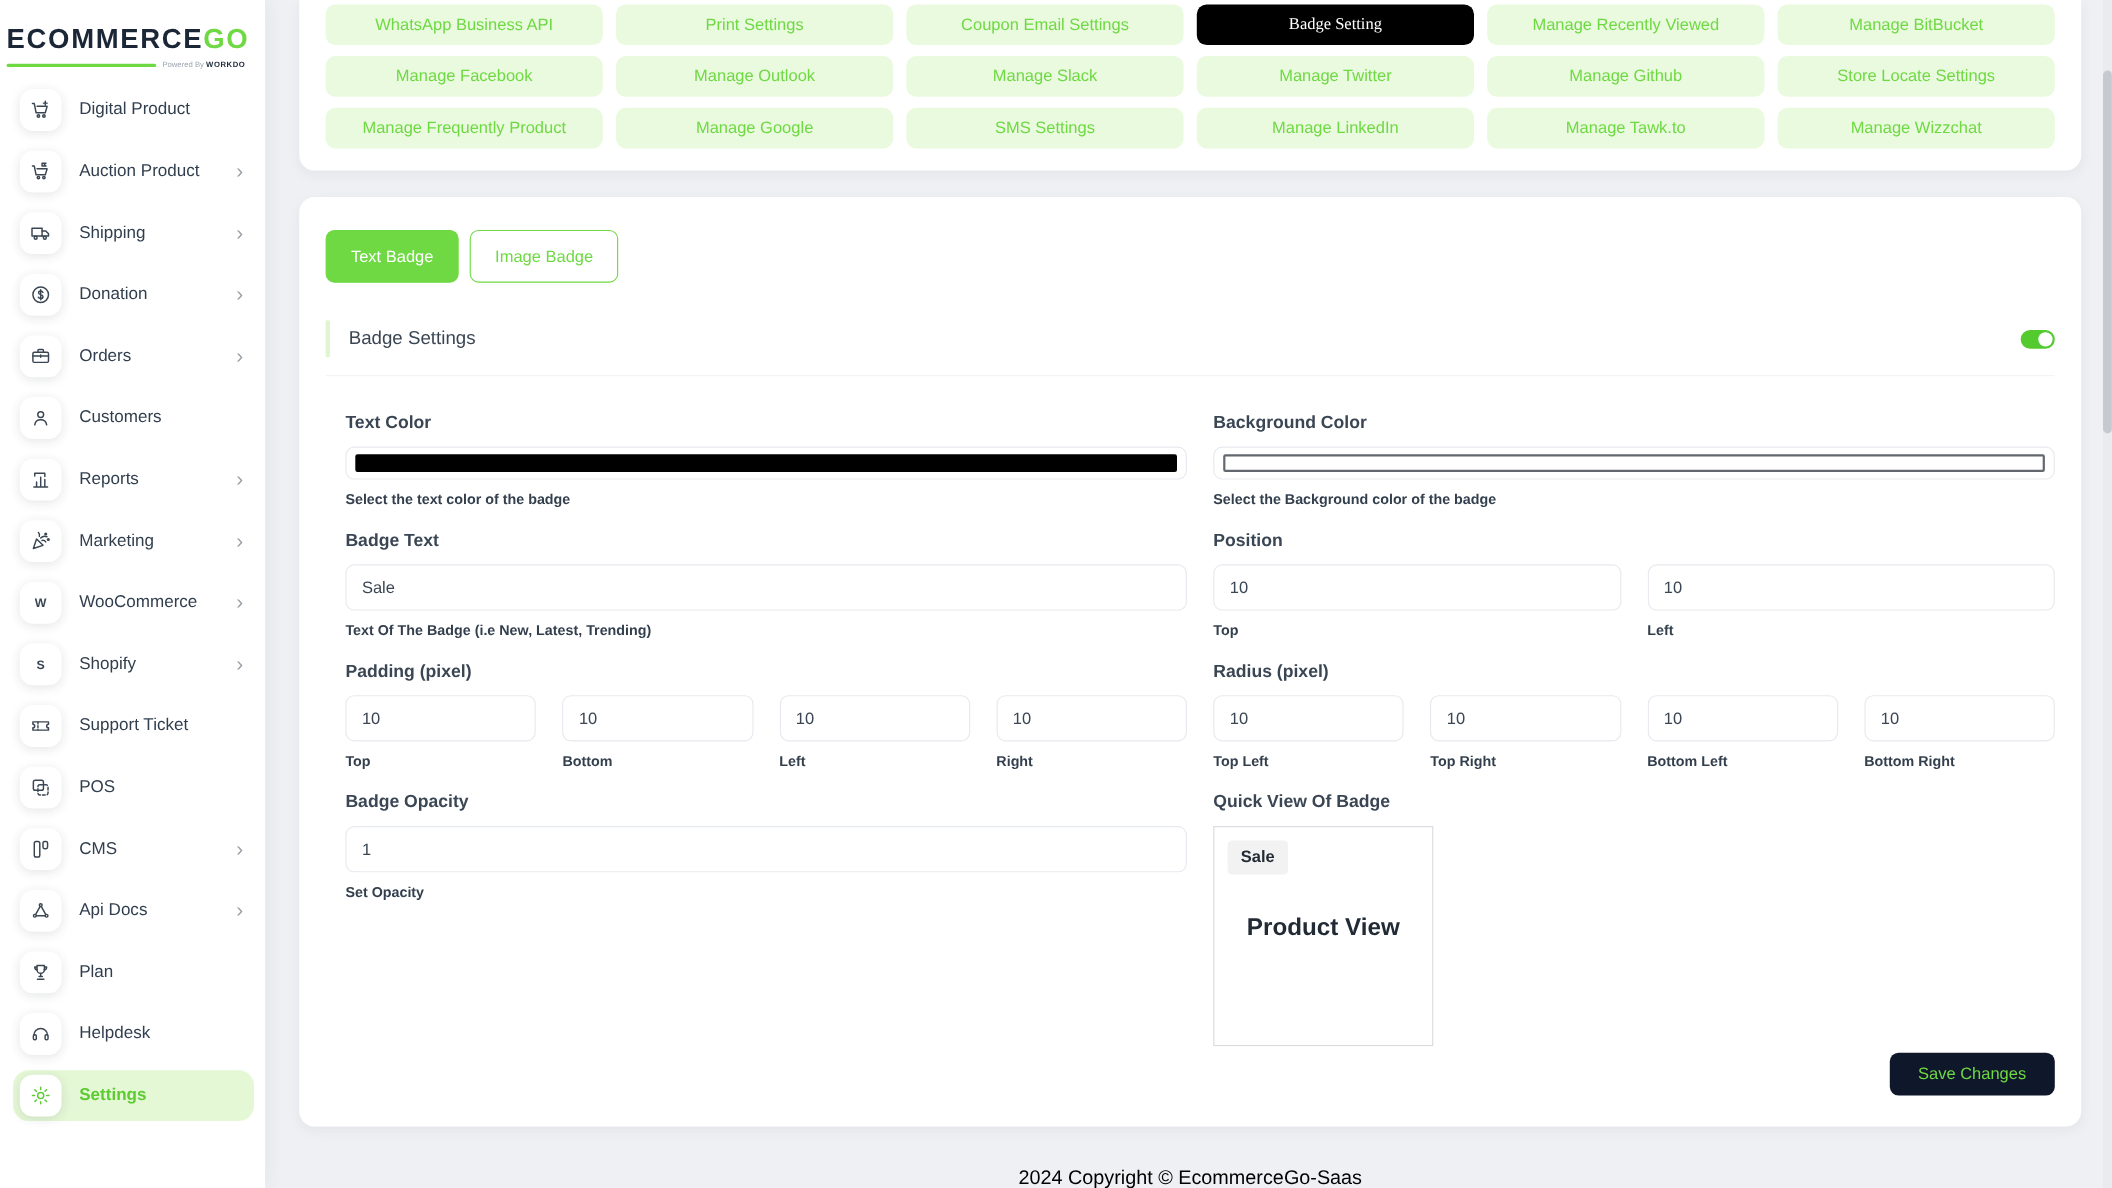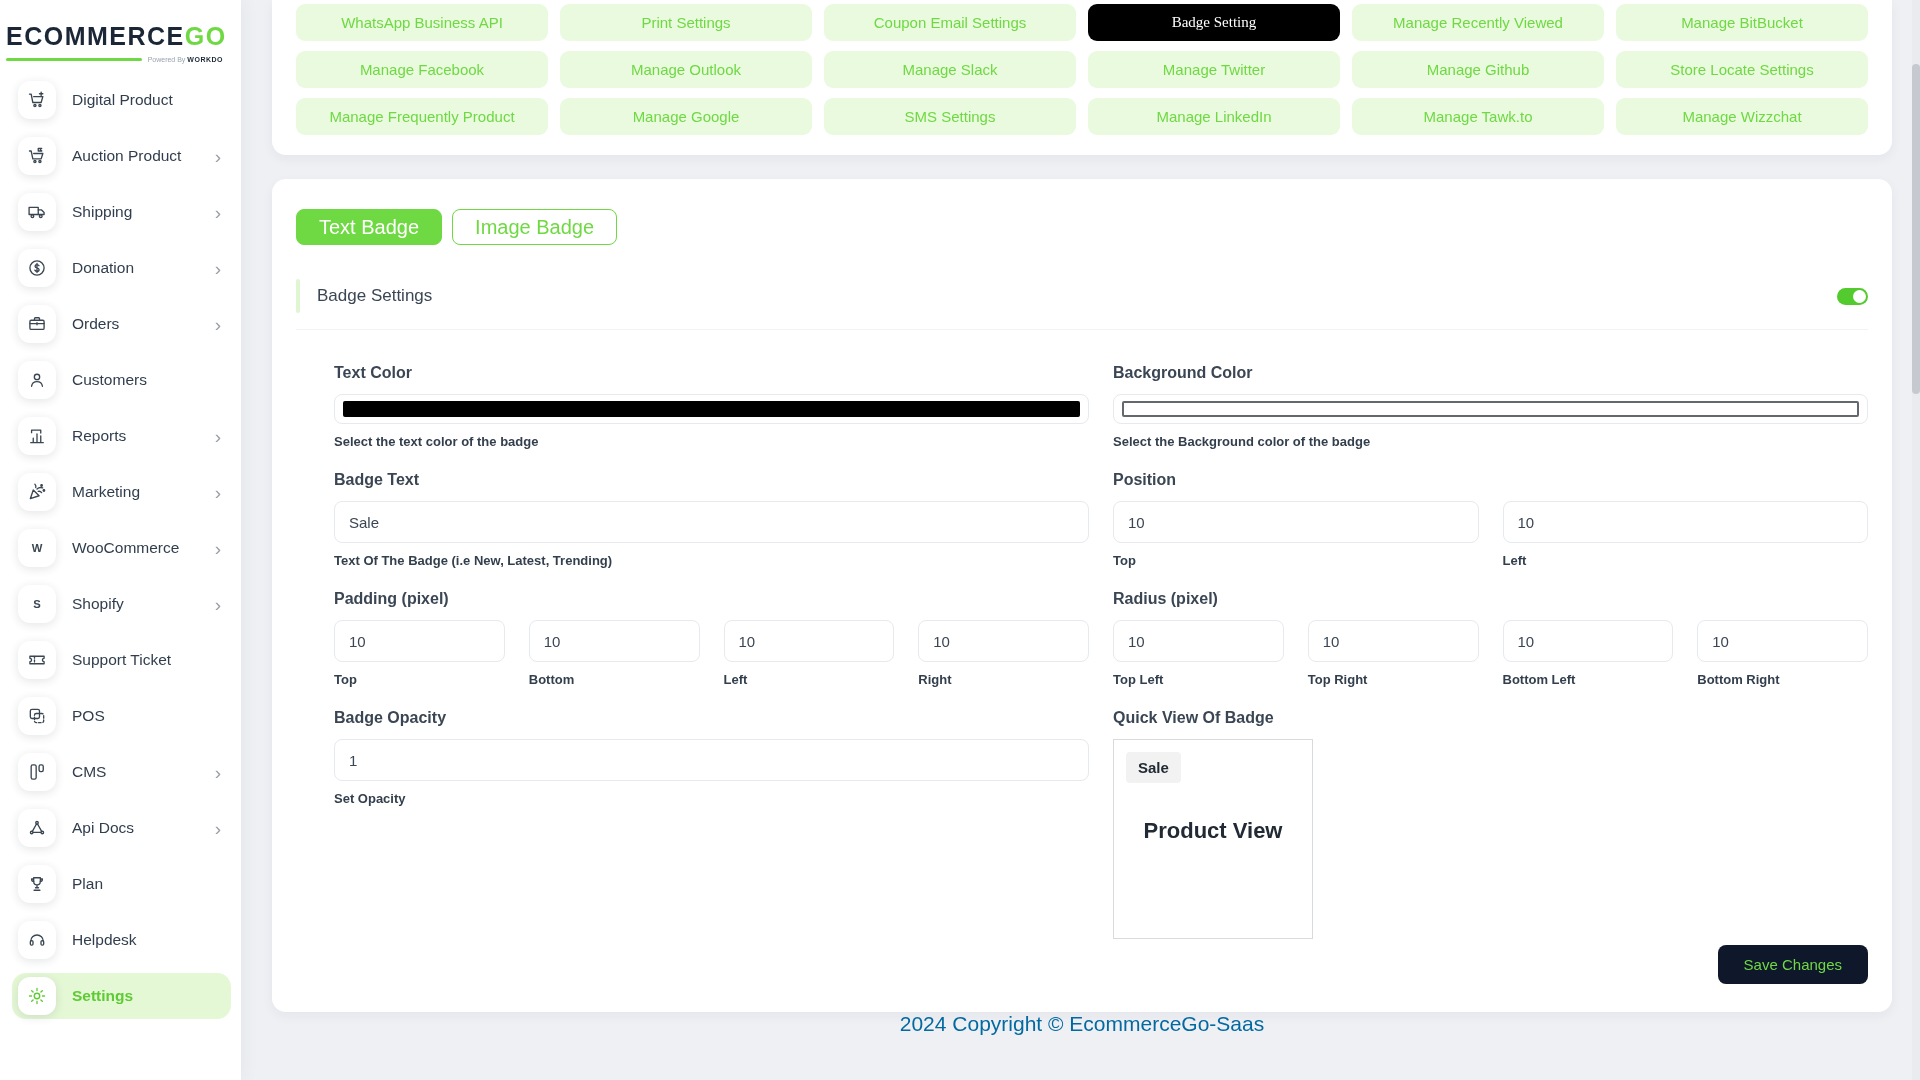--- a/index.html
+++ b/index.html
@@ -56,35 +56,35 @@
     overflow:hidden; text-overflow:ellipsis; padding:0 8px;
   }
   .tab-btn.active { background:#000000; color:#fff;font-family:Liberation Serif, serif; }
 
   .main-card {
     background:#fff; border-radius:14px; margin-top:24px;
     padding:30px 24px 28px; box-shadow:0 4px 12px rgba(30,40,50,.05);
   }
   .badge-tabs { display:flex; gap:10px; }
   .badge-tab {
-    height:36px; padding:0 22px; border-radius:8px; font-size:20px; font-weight:500;
+    height:48px; padding:0 22px; border-radius:8px; font-size:15px; font-weight:500;
     cursor:pointer; font-family:inherit;
   }
   .badge-tab.active { background:#6fd943; border:1px solid #6fd943; color:#fff; }
   .badge-tab.inactive { background:#fff; border:1px solid #6fd943; color:#6fd943; }
 
   .section-header { display:flex; align-items:center; margin-top:34px;text-align:right; }
   .accent-bar { width:4px; height:34px; background:#e0f6d0; border-radius:2px; }
   .section-title { font-size:17px; margin-left:17px; color:#3b4654; font-weight:500; }
   .toggle { margin-left:auto; width:31px; height:17px; border-radius:9px; background:#53ca2d; position:relative; cursor:pointer; }
   .toggle::after { content:""; position:absolute; right:2px; top:2px; width:13px; height:13px; background:#fff; border-radius:50%; }
 
   .divider { height:1px; background:#f2f3f6; margin-top:16px; }
 
-  .form { margin:34px 0 0 38px; display:grid; grid-template-columns:1fr 1fr; column-gap:24px; row-gap:22px; }
+  .form { margin:34px 0 0 18px; display:grid; grid-template-columns:1fr 1fr; column-gap:24px; row-gap:22px; }
   .flabel { font-size:16px; font-weight:600; color:#3b4654; margin-bottom:12px; }
   .fhelp { font-size:13px; font-weight:600; color:#333f4d; margin-top:10px; }
   .text-input {
     width:100%; height:42px; border:1px solid #e6e9ee; border-radius:8px; padding:0 14px;
     font-size:15px; color:#3b4654; font-family:inherit; background:#fff;
   }
   .color-field { height:30px; border:1px solid #e6e9ee; border-radius:8px; padding:6px 8px; background:#fff; cursor:pointer; }
   .color-swatch { width:100%; height:100%; border-radius:2px; }
   .num-grid-2 { display:grid; grid-template-columns:1fr 1fr; gap:24px; }
   .num-grid-4 { display:grid; grid-template-columns:repeat(4,1fr); gap:24px; }
@@ -96,21 +96,21 @@
     font-weight:700; font-size:15px; padding:7px 12px; border-radius:4px;
   }
   .preview-title { position:absolute; left:0; right:0; top:78px; text-align:center; font-size:22px; font-weight:700; color:#222b35; }
 
   .save-row { display:flex; justify-content:flex-end; margin-top:6px; }
   .save-btn {
     height:39px; padding:0 26px; background:#0f172a; color:#6fd943; border:none; border-radius:8px;
     font-size:15px; font-weight:500; font-family:inherit; cursor:pointer;
   }
 
-  .footer { text-align:center; color:#0369a1; font-size:21px; }
+  .footer { text-align:center; color:#000000; font-size:18px; margin-top:36px; }
 
   .scroll-track { position:fixed; top:0; right:0; bottom:0; width:8px; background:#e9ebee; z-index:9; }
   .scroll-thumb { position:absolute; top:64px; width:8px; height:330px; border-radius:4px; background:#c6cad0; }
 </style>
 </head>
 <body>
 
 <aside class="sidebar">
   <div class="logo">
     <div class="logo-line1"><span>ECOMMERCE</span><span class="logo-accent">GO</span></div>

